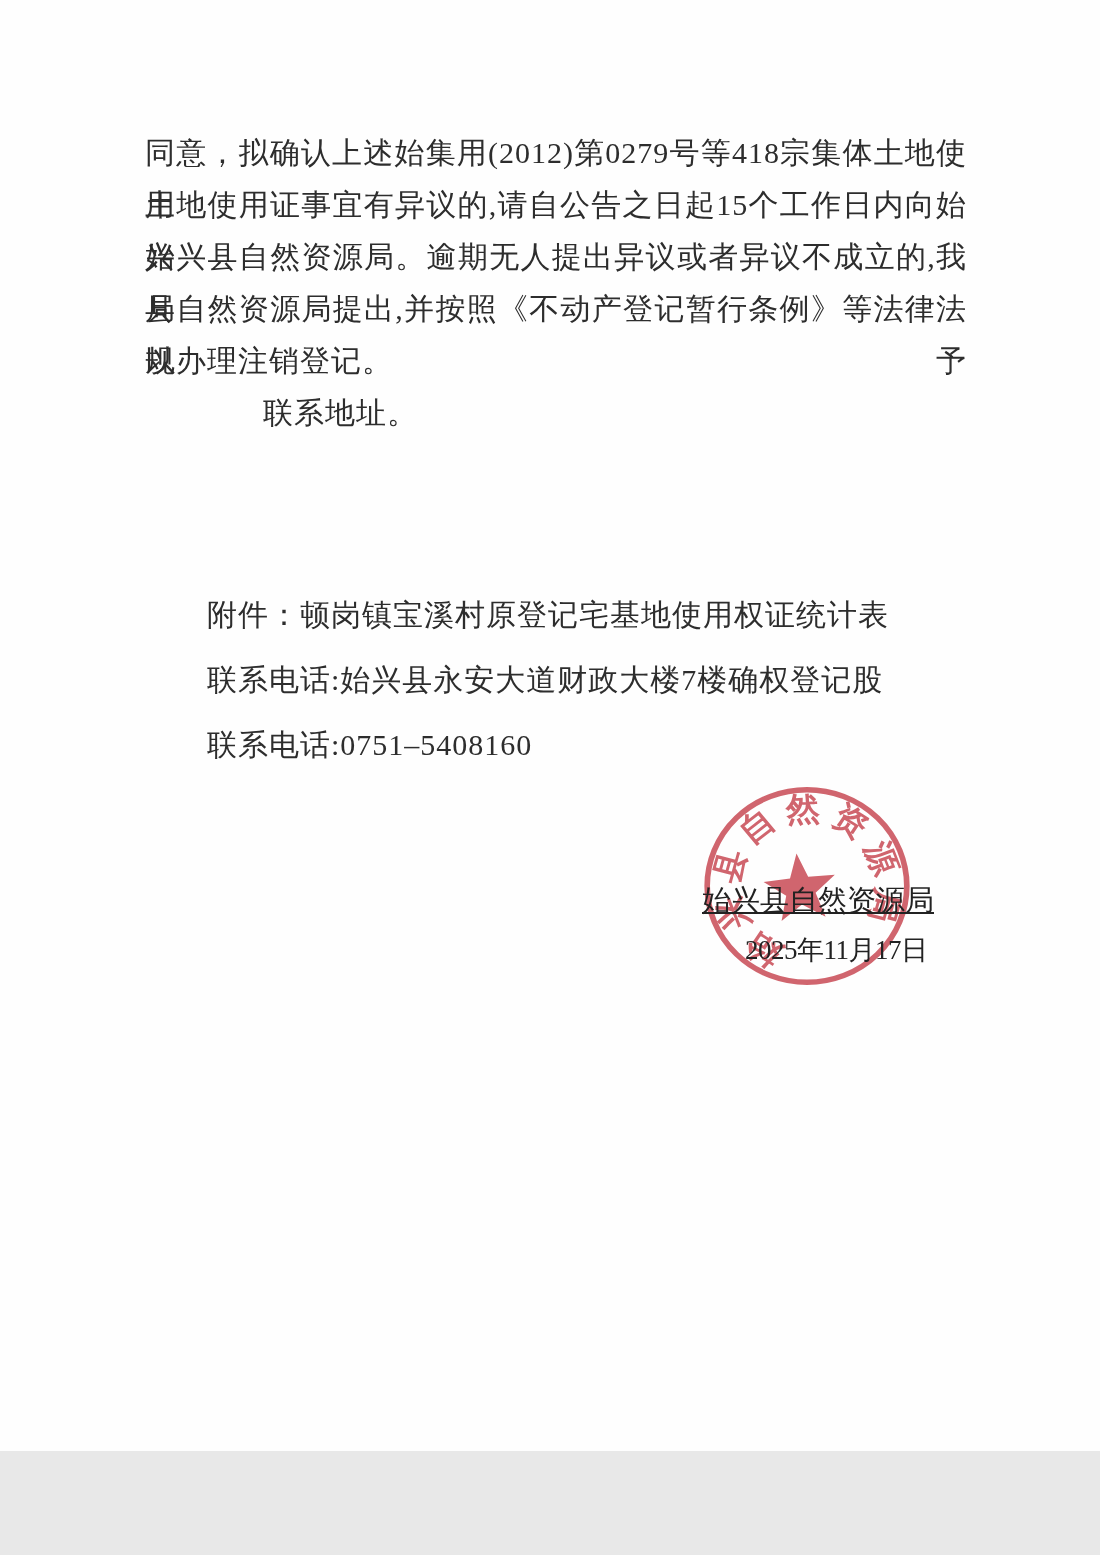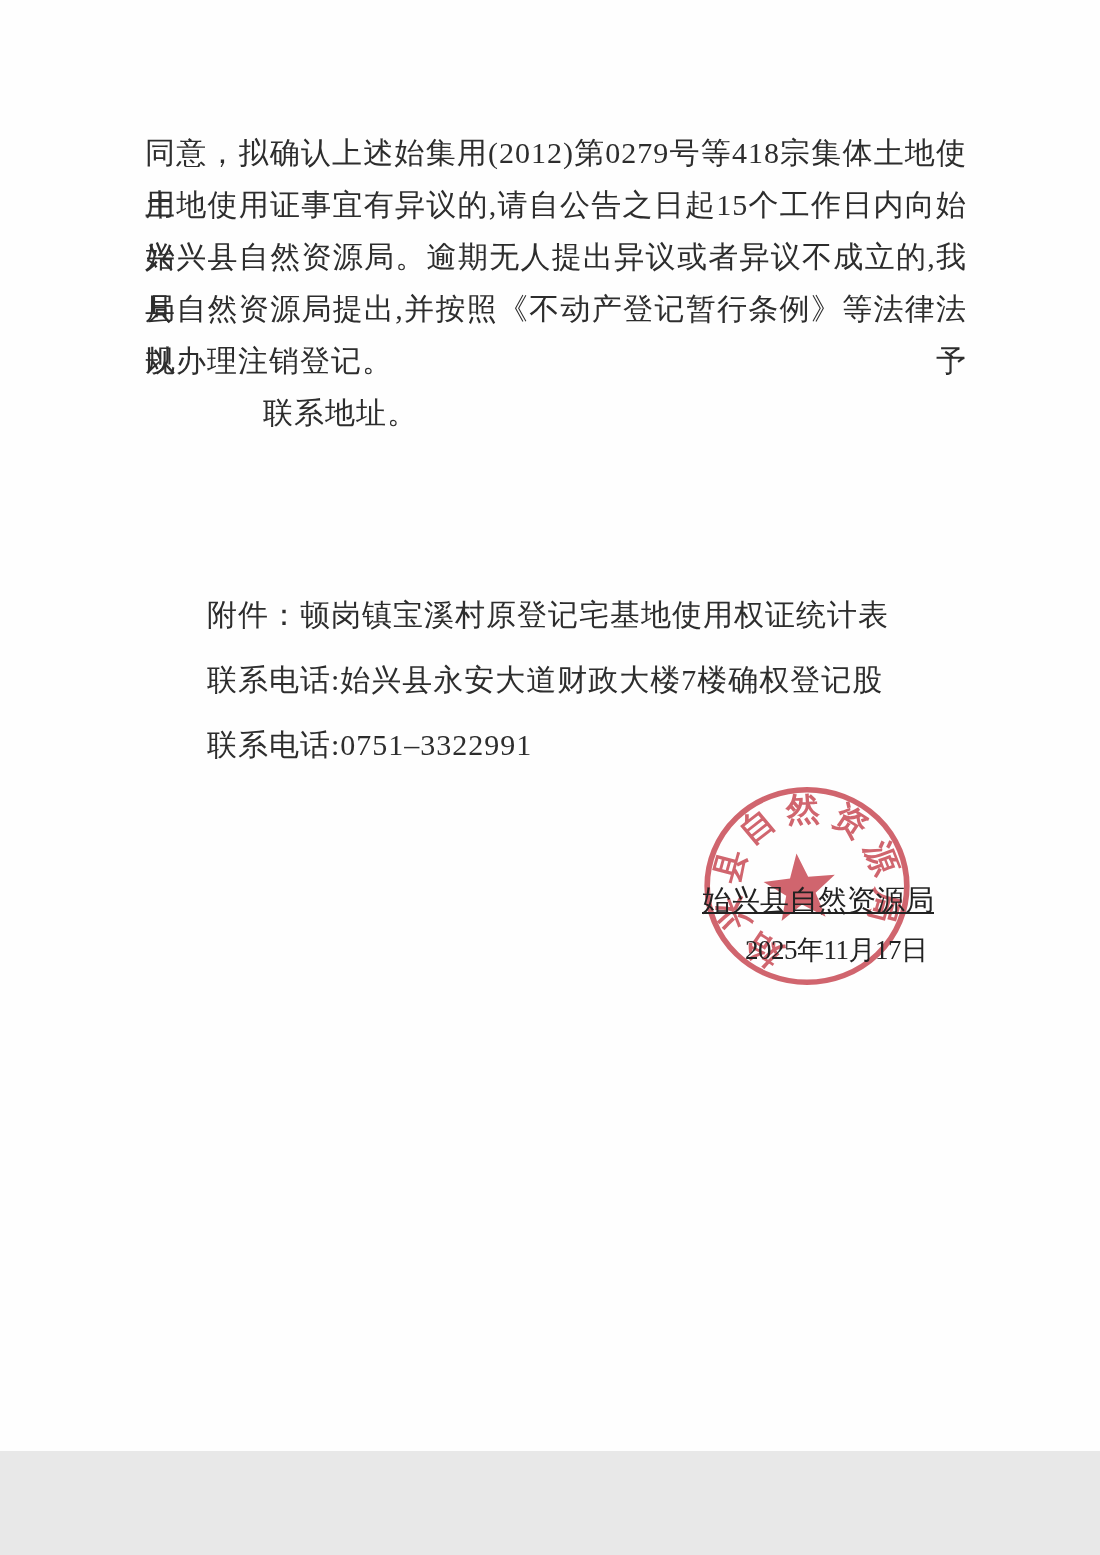--- a/index.html
+++ b/index.html
@@ -91,21 +91,21 @@
     <div class="line j">土地使用证事宜有异议的,请自公告之日起15个工作日内向始兴</div>
     <div class="line j">始兴县自然资源局。逾期无人提出异议或者异议不成立的,我局</div>
     <div class="line j">县自然资源局提出,并按照《不动产登记暂行条例》等法律法规予</div>
     <div class="line">以办理注销登记。</div>
     <div class="line indent">联系地址。</div>
   </div>
 
   <div class="attach">
     <div class="aline">附件：顿岗镇宝溪村原登记宅基地使用权证统计表</div>
     <div class="aline">联系电话:始兴县永安大道财政大楼7楼确权登记股</div>
-    <div class="aline">联系电话:0751–3322991</div>
+    <div class="aline">联系电话:0751–5408160</div>
   </div>
 
   <div class="seal">
     <svg viewBox="0 0 240 240" width="226" height="218" preserveAspectRatio="none">
       <circle cx="120" cy="120" r="106" fill="none" stroke-width="6" stroke="#c94b55"></circle>
       <polygon transform="rotate(-6 113 124)" points="113,84 122.7,110.65 151.04,111.64 128.69,129.1 136.51,156.36 113,140.5 89.49,156.36 97.31,129.1 74.96,111.64 103.3,110.65" fill="#c94b55"></polygon>
       <text text-anchor="middle" dominant-baseline="central" transform="translate(73.7,191.3) rotate(-147)" fill="#c94b55">始</text>
       <text text-anchor="middle" dominant-baseline="central" transform="translate(40.6,150.5) rotate(-111)" fill="#c94b55">兴</text>
       <text text-anchor="middle" dominant-baseline="central" transform="translate(37.9,98.0) rotate(-75)" fill="#c94b55">县</text>
       <text text-anchor="middle" dominant-baseline="central" transform="translate(66.5,53.9) rotate(-39)" fill="#c94b55">自</text>

